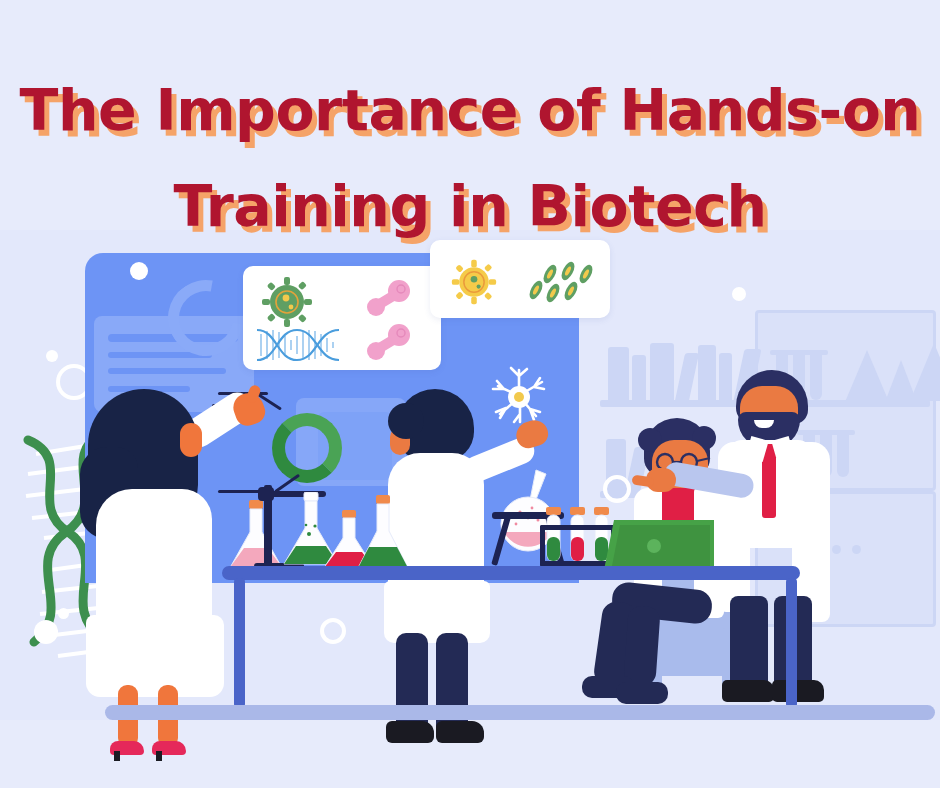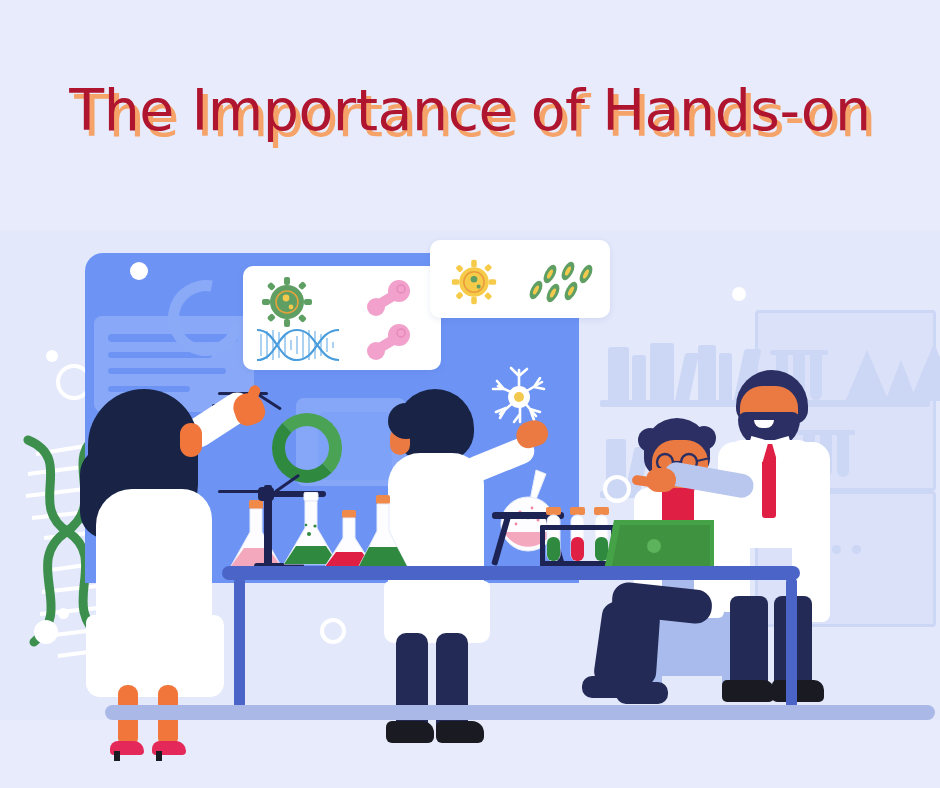--- a/index.html
+++ b/index.html
@@ -24,21 +24,21 @@
   #title-block {
     position: absolute;
     left: 0;
     top: 62px;
     width: 940px;
     text-align: center;
     z-index: 60;
   }
   .title-line {
     font-family: "DejaVu Sans", sans-serif;
-    font-weight: normal;
+    font-weight: bold;
     font-size: 57px;
     line-height: 96px;
     letter-spacing: -0.5px;
     color: #b0152f;
     text-shadow: 5px 6px 0 #f5a368;
     white-space: nowrap;
   }
 
   
   #scene {
@@ -555,15 +555,16 @@
 
     <div class="abs" id="table-top"></div>
     <div class="abs table-leg" style="left:234px;top:578px;height:130px;"></div>
     <div class="abs table-leg" style="left:786px;top:578px;height:130px;"></div>
 
     <div class="abs" id="floorbar"></div>
   </div>
 
   <div id="title-block">
     <div class="title-line">The Importance of Hands-on</div>
+    <div class="title-line">Training in Biotech</div>
   </div>
 
 </div>
 
 </body></html>

